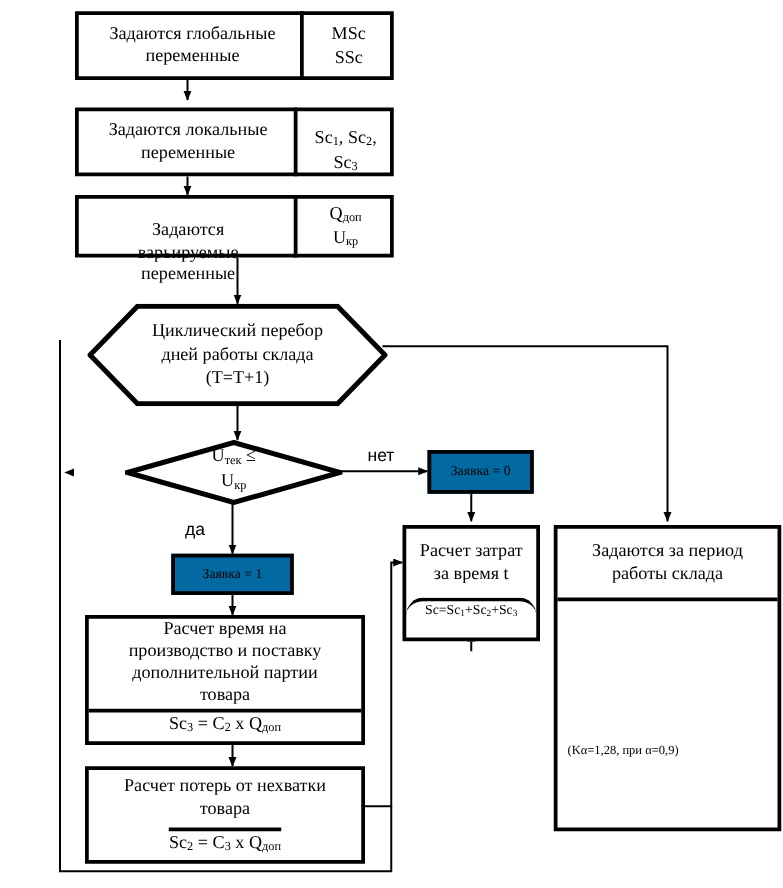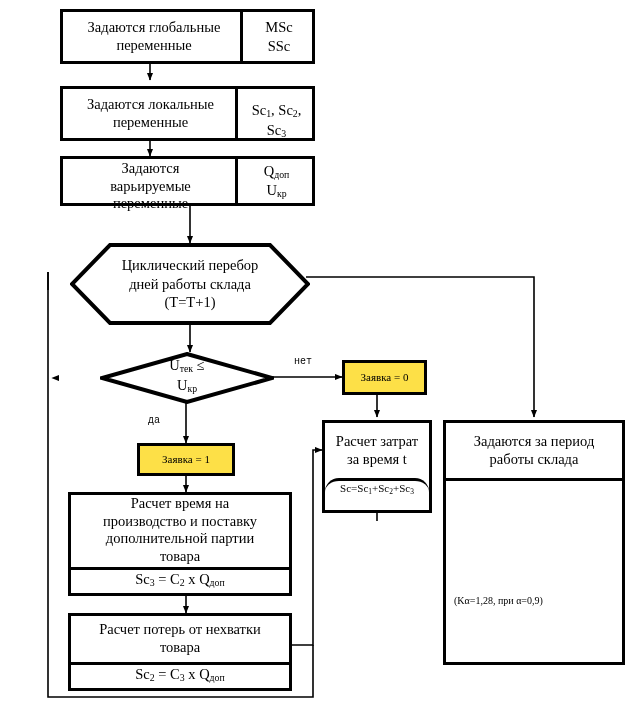--- a/index.html
+++ b/index.html
@@ -20,21 +20,21 @@
     position: absolute;
     left: 0; top: 0;
     width: 626px;
     height: 710px;
     pointer-events: none;
   }
   .node {
     position: absolute;
     box-sizing: border-box;
     border: 3px solid #000;
-    background: #fde047;
+    background: #0369a1;
     display: flex;
     align-items: center;
     justify-content: center;
     text-align: right;
     line-height: 1.22;
   }
   .node-split {
     position: absolute;
     box-sizing: border-box;
     border: 3px solid #000;
@@ -87,22 +87,22 @@
     position: absolute;
     display: flex;
     align-items: center;
     justify-content: center;
     text-align: center;
     line-height: 1.3;
     pointer-events: none;
   }
   .edgelabel {
     position: absolute;
-    font-size: 10px;
-    font-family: Liberation Mono, monospace;
+    font-size: 14px;
+    font-family: Liberation Sans, sans-serif;
   }
   .t15 { font-size: 14.5px; }
   .t11 { font-size: 11px; }
   .t10 { font-size: 10px; }
   sub { font-size: 0.68em; vertical-align: -0.22em; }
   .nowrap { white-space: nowrap; }
 </style>
 </head>
 <body>
 
@@ -172,21 +172,21 @@
   </div>
   <div class="vsep" style="left:235px; top:86px; height:55px;"></div>
   <div class="side t15" style="left:238px; top:86px; width:77px; height:69px;">
     <div>
       <span>Sc<sub>1</sub>, Sc<sub>2</sub>,</span><br>
       <span>Sc<sub>3</sub></span>
     </div>
   </div>
 
   <div class="node-split" style="left:60px; top:156px; width:255px; height:50px;">
-    <div class="cell-main t15" style="width:175px; align-items:flex-start; padding-top:1px;">
+    <div class="cell-main t15" style="width:175px; align-items:flex-start; padding-top:17px;">
       <div>
         <span>Задаются</span><br>
         <span>варьируемые</span><br>
         <span>переменные</span>
       </div>
     </div>
   </div>
   <div class="vsep" style="left:235px; top:156px; height:50px;"></div>
   <div class="side t15" style="left:238px; top:156px; width:77px; height:50px;">
     <div>
@@ -258,21 +258,21 @@
         <span>производство и поставку</span><br>
         <span>дополнительной партии</span><br>
         <span>товара</span>
       </div>
     </div>
     <div class="cell-sub t15" style="flex:1 1 auto;">
       <span class="nowrap">Sc<sub>3</sub> = C<sub>2</sub> x Q<sub>доп</sub></span>
     </div>
   </div>
 
-  <div class="node-split" style="left:68px; top:613px; width:224px; height:78px;">
+  <div class="node-split" style="left:68px; top:613px; width:224px; height:78px;align-items:center;">
     <div class="cell-main t15" style="height:46px; flex:0 0 46px;">
       <div>
         <span>Расчет потерь от нехватки</span><br>
         <span>товара</span>
       </div>
     </div>
     <div class="cell-sub t15" style="flex:1 1 auto;">
       <span class="nowrap">Sc<sub>2</sub> = C<sub>3</sub> x Q<sub>доп</sub></span>
     </div>
   </div>

